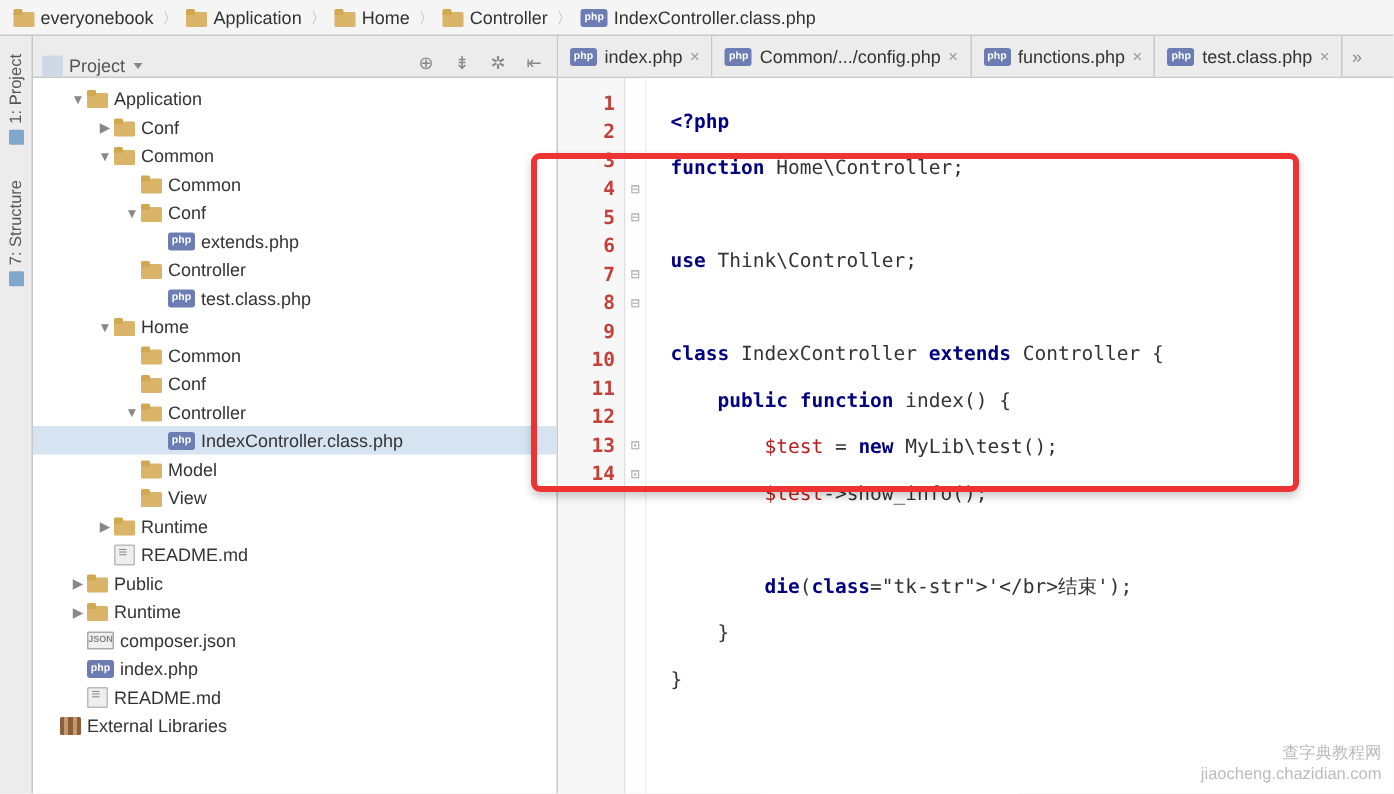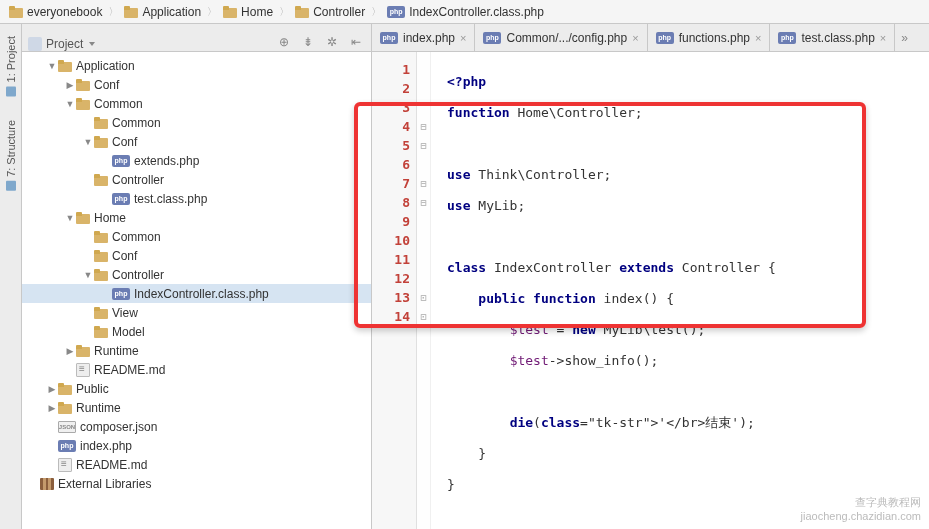--- a/index.html
+++ b/index.html
@@ -51,21 +51,21 @@
 .editor-tab .close { color: #999; font-size: 11px; cursor: pointer; }
 .tab-overflow { display: flex; align-items: center; padding: 0 6px; color: #888; cursor: pointer; }
 
 .code-wrapper { flex: 1; display: flex; position: relative; }
 .gutter { width: 45px; background: #f7f7f7; border-right: 1px solid #e0e0e0; padding: 8px 6px 0 0; text-align: right; color: #999; font-family: Menlo, Consolas, monospace; font-size: 13px; line-height: 19px; }
 .gutter .ln.red { color: #c24139; font-weight: bold; }
 .fold-col { width: 14px; background: #fefefe; border-right: 1px solid #f0f0f0; padding-top: 8px; font-family: monospace; font-size: 10px; line-height: 19px; color: #aaa; text-align: center; }
 .code { flex: 1; padding: 8px 0 0 4px; font-family: Menlo, Consolas, monospace; font-size: 13px; line-height: 19px; position: relative; }
 .code pre { margin: 12px; }
 .tk-kw { color: #000080; font-weight: bold; }
-.tk-var { color: #701a75; }
+.tk-var { color: #b91c1c; }
 
 
 .hl-box { position: absolute; border: 4px solid #e33; border-radius: 6px; box-shadow: 0 3px 6px rgba(0,0,0,0.2); pointer-events: none; }
 
 
 .watermark { position: absolute; right: 8px; bottom: 6px; font-size: 11px; color: #bbb; text-align: right; line-height: 14px; }
 </style>
 </head>
 <body>
 
@@ -192,27 +192,27 @@
         <div class="tree-node selected">
           <span class="tree-indent" style="width: 78px;"></span>
           <span class="tree-arrow none"></span>
           <span class="php-icon">php</span>
           <span class="tree-label">IndexController.class.php</span>
         </div>
         <div class="tree-node">
           <span class="tree-indent" style="width: 60px;"></span>
           <span class="tree-arrow none"></span>
           <span class="folder-icon"></span>
+          <span class="tree-label">Model</span>
+        </div>
+        <div class="tree-node">
+          <span class="tree-indent" style="width: 60px;"></span>
+          <span class="tree-arrow none"></span>
+          <span class="folder-icon"></span>
           <span class="tree-label">View</span>
-        </div>
-        <div class="tree-node">
-          <span class="tree-indent" style="width: 60px;"></span>
-          <span class="tree-arrow none"></span>
-          <span class="folder-icon"></span>
-          <span class="tree-label">Model</span>
         </div>
         <div class="tree-node">
           <span class="tree-indent" style="width: 42px;"></span>
           <span class="tree-arrow collapsed"></span>
           <span class="folder-icon"></span>
           <span class="tree-label">Runtime</span>
         </div>
         <div class="tree-node">
           <span class="tree-indent" style="width: 42px;"></span>
           <span class="tree-arrow none"></span>
@@ -313,21 +313,20 @@
           <div style="height: 19px;"></div>
           <div style="height: 19px;"></div>
           <div style="height: 19px;">⊡</div>
           <div style="height: 19px;">⊡</div>
         </div>
       <div class="code" id="code">
           <pre><span class="tk-kw">&lt;?php</span></pre>
           <pre><span class="tk-kw">function</span> Home\Controller;</pre>
           <pre>&nbsp;</pre>
           <pre><span class="tk-kw">use</span> Think\Controller;</pre>
-          <pre><span class="tk-kw">use</span> MyLib;</pre>
           <pre>&nbsp;</pre>
           <pre><span class="tk-kw">class</span> IndexController <span class="tk-kw">extends</span> Controller {</pre>
           <pre>    <span class="tk-kw">public</span> <span class="tk-kw">function</span> index() {</pre>
           <pre>        <span class="tk-var">$test</span> = <span class="tk-kw">new</span> MyLib\test();</pre>
           <pre>        <span class="tk-var">$test</span>-&gt;show_info();</pre>
           <pre>&nbsp;</pre>
           <pre>        <span class="tk-kw">die</span>(<span <span="" class="tk-kw">class</span>="tk-str"&gt;'&lt;/br&gt;结束');</pre>
           <pre>    }</pre>
           <pre>}</pre>
         </div>

